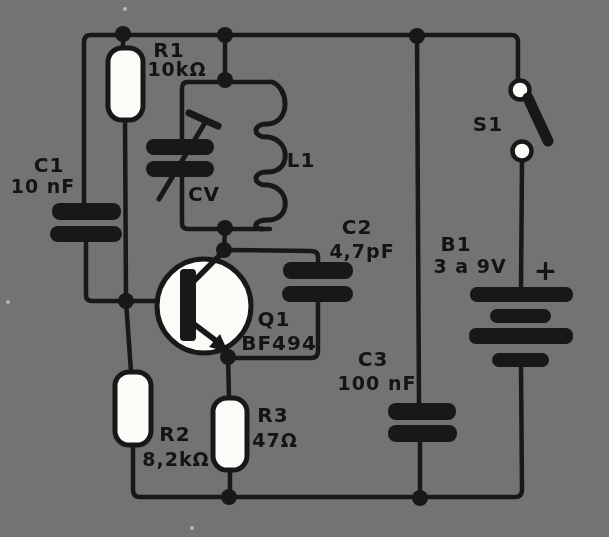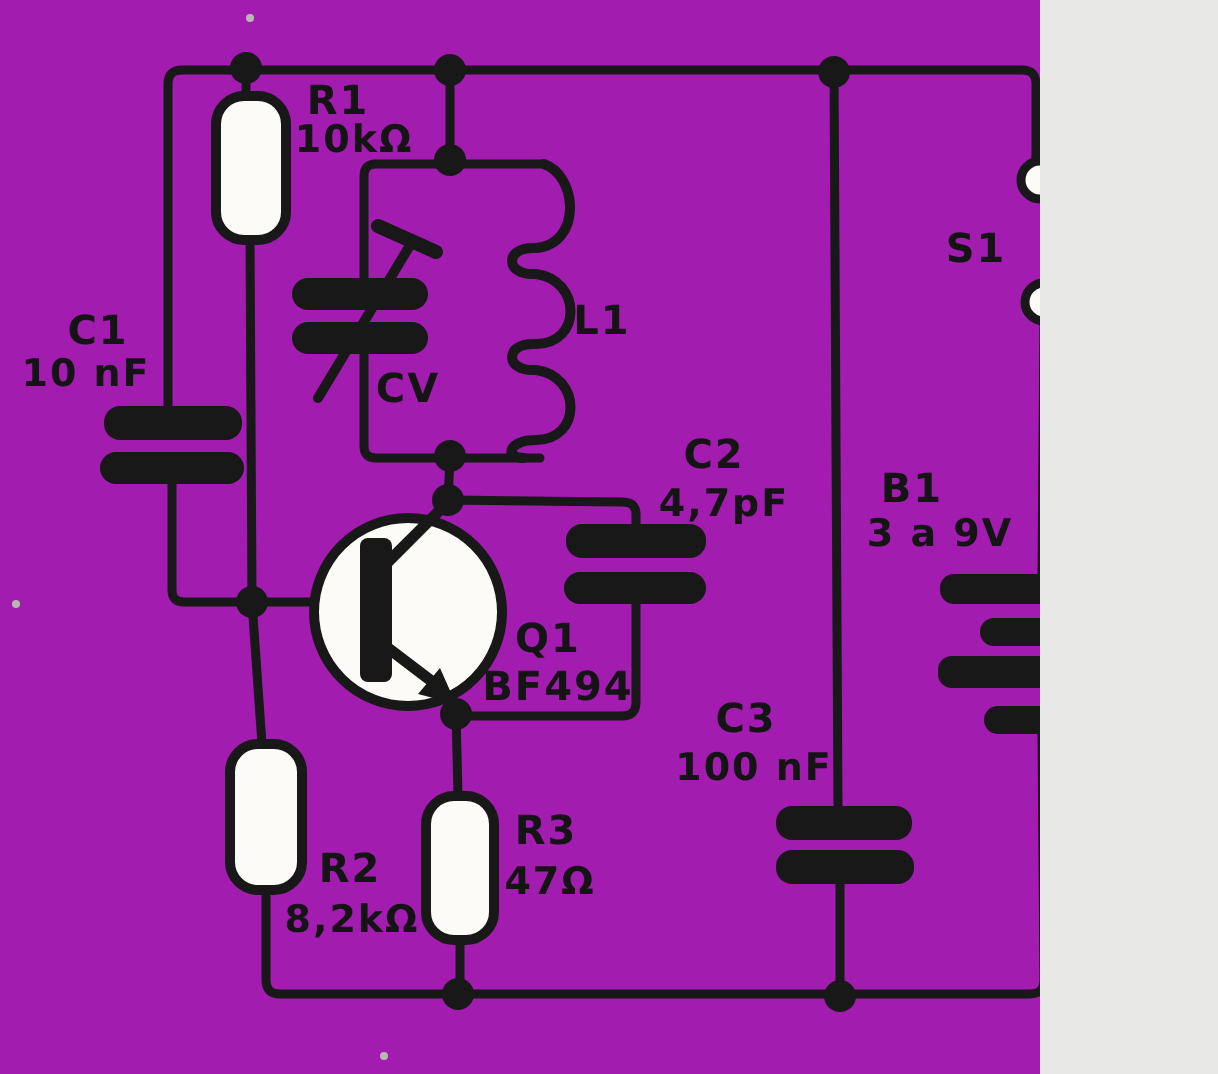--- a/index.html
+++ b/index.html
@@ -3,23 +3,23 @@
 <meta charset="utf-8">
 <style>
   html, body {
     margin: 0;
     padding: 0;
     background: #e8e8e6;
     font-family: "DejaVu Sans", sans-serif;
   }
   .canvas {
     position: relative;
-    width: 520px;
+    width: 609px;
     height: 537px;
-    background: #a21caf;
+    background: #737373;
     overflow: hidden;
   }
   svg { display: block; width: 609px; height: 537px; }
   .wire {
     fill: none;
     stroke: #181818;
     stroke-width: 4.5;
     stroke-linecap: round;
     stroke-linejoin: round;
   }

